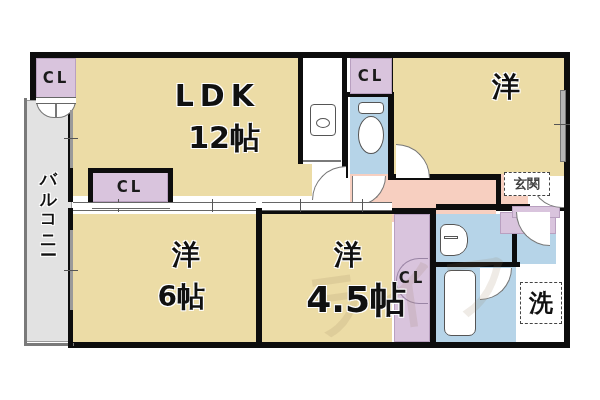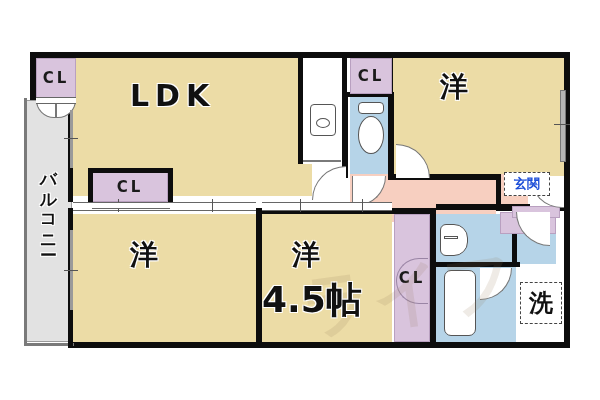--- a/index.html
+++ b/index.html
@@ -3,21 +3,21 @@
 <meta charset="utf-8">
 <style>
   html,body{margin:0;padding:0;background:#ffffff;}
   body{width:600px;height:400px;overflow:hidden;font-family:"DejaVu Sans","Liberation Sans",sans-serif;}
   #plan{position:relative;width:600px;height:400px;background:#ffffff;}
 
   
   .rm{position:absolute;box-sizing:border-box;}
   .wall{position:absolute;background:#0d0d0d;}
   .thinwall{position:absolute;background:#7a7a7a;}
-  .lbl{position:absolute;color:#111;font-weight:700;text-align:left;white-space:nowrap;
+  .lbl{position:absolute;color:#111;font-weight:700;text-align:right;white-space:nowrap;
        text-shadow:1px 1px 0 #fff,-1px 1px 0 #fff,1px -1px 0 #fff,-1px -1px 0 #fff;}
   .vlbl{writing-mode:vertical-rl;text-orientation:upright;}
   .clbox{position:absolute;box-sizing:border-box;background:#d9c4dd;border:1px solid #b9a0c0;
          display:flex;align-items:center;justify-content:center;}
   .clbox span{font-size:15px;font-weight:700;color:#1a1a1a;letter-spacing:3px;}
   .fixture{position:absolute;box-sizing:border-box;background:#ffffff;border:1.4px solid #555;}
   .door-arc{position:absolute;box-sizing:border-box;background:#fff;border:1.2px solid #777;}
   .slide{position:absolute;background:#ffffff;border-top:1.2px solid #666;border-bottom:1.2px solid #666;}
   .tickv{position:absolute;background:#555;width:1px;}
   .tickh{position:absolute;background:#555;height:1px;}
@@ -31,21 +31,21 @@
 
   
   #wm{position:absolute;left:178px;top:250px;width:260px;height:80px;
       font-size:72px;font-weight:700;color:rgba(150,120,90,.17);
       letter-spacing:2px;white-space:nowrap;pointer-events:none;}
   #wm2{position:absolute;left:300px;top:248px;width:200px;height:80px;
       font-size:70px;font-weight:700;color:rgba(150,120,90,.15);
       transform:rotate(-8deg);white-space:nowrap;pointer-events:none;}
 
   .genkan-lbl{position:absolute;background:#fff;border:1px dashed #444;
-      display:flex;align-items:center;justify-content:center;font-size:13px;font-weight:700;color:#1d4ed8;}
+      display:flex;align-items:center;justify-content:center;font-size:13px;font-weight:700;color:#404040;}
   .sen-lbl{position:absolute;background:#fff;border:1px dashed #444;
       display:flex;align-items:center;justify-content:center;font-size:24px;font-weight:700;color:#111;}
 </style>
 </head>
 <body>
 
 <div id="plan">
 
   <div class="rm f-balcony" style="left:26px;top:100px;width:46px;height:242px;border:1px solid #9a9a9a;"></div>
 
@@ -171,24 +171,26 @@
 
   <div class="thinwall" style="left:560px;top:90px;width:4px;height:70px;background:#b5b5b5;border:1px solid #777;"></div>
   <div class="tickh" style="left:554px;top:124px;width:16px;"></div>
 
   <div class="thinwall" style="left:70px;top:230px;width:3px;height:80px;background:#9a9a9a;"></div>
   <div class="tickh" style="left:64px;top:270px;width:14px;"></div>
 
   <div id="wm2">ライフ</div>
 
   <div class="lbl" style="left:130px;top:78px;width:130px;font-size:30px;letter-spacing:6px;">LDK</div>
+  <div class="lbl" style="left:130px;top:118px;width:130px;font-size:30px;">12帖</div>
 
   <div class="lbl" style="left:440px;top:68px;width:80px;font-size:28px;">洋</div>
 
   <div class="lbl" style="left:130px;top:236px;width:70px;font-size:28px;">洋</div>
+  <div class="lbl" style="left:125px;top:278px;width:80px;font-size:28px;">6帖</div>
 
   <div class="lbl" style="left:292px;top:236px;width:70px;font-size:28px;">洋</div>
   <div class="lbl" style="left:262px;top:276px;width:144px;font-size:36px;">4.5帖</div>
 
   <div class="lbl vlbl" style="left:38px;top:160px;font-size:17px;letter-spacing:2px;">バルコニー</div>
 
   <div class="genkan-lbl" style="left:504px;top:172px;width:44px;height:22px;">
     <span>玄関</span>
   </div>
 

